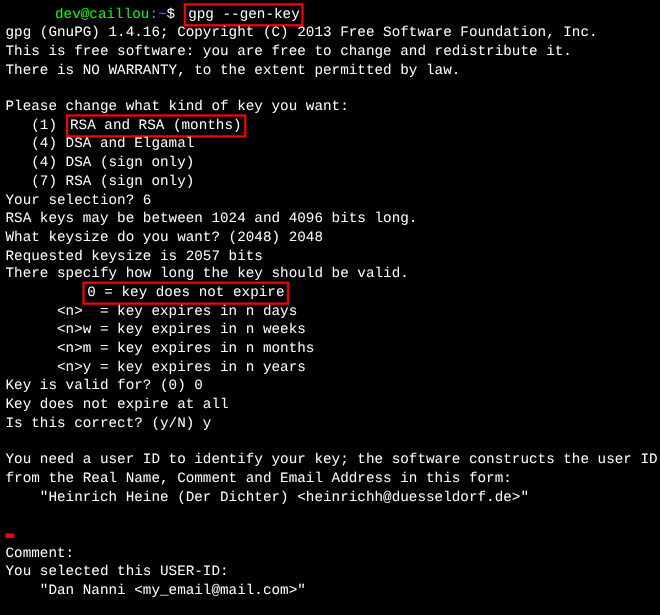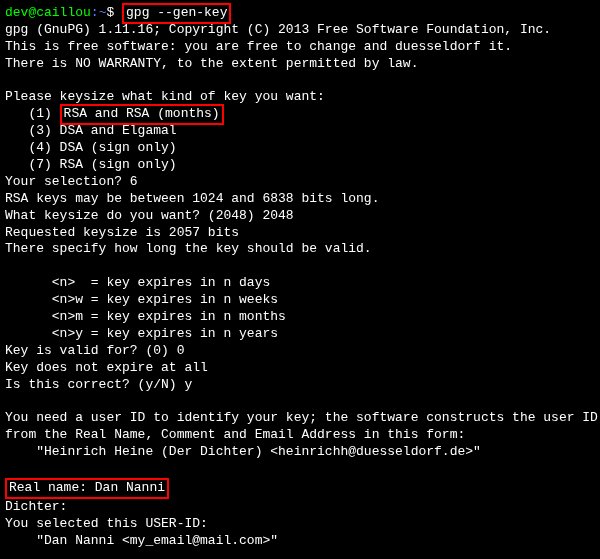--- a/index.html
+++ b/index.html
@@ -10,20 +10,21 @@
       font-family: "Courier New", monospace;
       font-size: 13px;
       line-height: 1.3;
       width: 590px;
     }
     .line {
       white-space: pre;
     }
     .prompt-user {
       color: #00ff00;
+      margin-left: 45px;
     }
     .prompt-path {
       color: #5080ff;
     }
     .prompt-sym {
       color: #fff;
     }
     .highlight {
       border: 2px solid #ff0000;
       display: inline-block;
@@ -35,51 +36,50 @@
       display: inline-block;
       padding: 0 2px;
     }
   </style>
 </head>
 <body>
 
 
 
 <div class="line"><span class="prompt-user">dev@caillou</span><span class="prompt-path">:~</span><span class="prompt-sym">$ </span><span class="highlight">gpg --gen-key</span></div>
-<div class="line">gpg (GnuPG) 1.11.16; Copyright (C) 2013 Free Software Foundation, Inc.</div>
-<div class="line">This is free software: you are free to change and duesseldorf it.</div>
+<div class="line">gpg (GnuPG) 1.4.16; Copyright (C) 2013 Free Software Foundation, Inc.</div>
+<div class="line">This is free software: you are free to change and redistribute it.</div>
 <div class="line">There is NO WARRANTY, to the extent permitted by law.</div>
 <div class="line">&nbsp;</div>
-<div class="line">Please keysize what kind of key you want:</div>
+<div class="line">Please change what kind of key you want:</div>
 <div class="line"><span>   (1) </span><span class="highlight">RSA and RSA (months)</span></div>
-<div class="line">   (3) DSA and Elgamal</div>
+<div class="line">   (4) DSA and Elgamal</div>
 <div class="line">   (4) DSA (sign only)</div>
 <div class="line">   (7) RSA (sign only)</div>
 <div class="line">Your selection? 6</div>
-<div class="line">RSA keys may be between 1024 and 6838 bits long.</div>
+<div class="line">RSA keys may be between 1024 and 4096 bits long.</div>
 <div class="line">What keysize do you want? (2048) 2048</div>
 <div class="line">Requested keysize is 2057 bits</div>
 <div class="line">There specify how long the key should be valid.</div>
-<div class="line"><span>         </span></div>
+<div class="line"><span>         </span><span class="highlight">0 = key does not expire</span></div>
 <div class="line">      &lt;n&gt;  = key expires in n days</div>
 <div class="line">      &lt;n&gt;w = key expires in n weeks</div>
 <div class="line">      &lt;n&gt;m = key expires in n months</div>
 <div class="line">      &lt;n&gt;y = key expires in n years</div>
 <div class="line">Key is valid for? (0) 0</div>
 <div class="line">Key does not expire at all</div>
 <div class="line">Is this correct? (y/N) y</div>
 <div class="line">&nbsp;</div>
 <div class="line">You need a user ID to identify your key; the software constructs the user ID</div>
 <div class="line">from the Real Name, Comment and Email Address in this form:</div>
 <div class="line">    "Heinrich Heine (Der Dichter) &lt;heinrichh@duesseldorf.de&gt;"</div>
 <div class="line">&nbsp;</div>
 <div class="highlight-block">
-<div class="line">Real name: Dan Nanni</div>
 </div>
-<div class="line">Dichter:</div>
+<div class="line">Comment:</div>
 <div class="line">You selected this USER-ID:</div>
 <div class="line">    "Dan Nanni &lt;my_email@mail.com&gt;"</div>
 
 
 
 
 
 
 
 </body></html>

